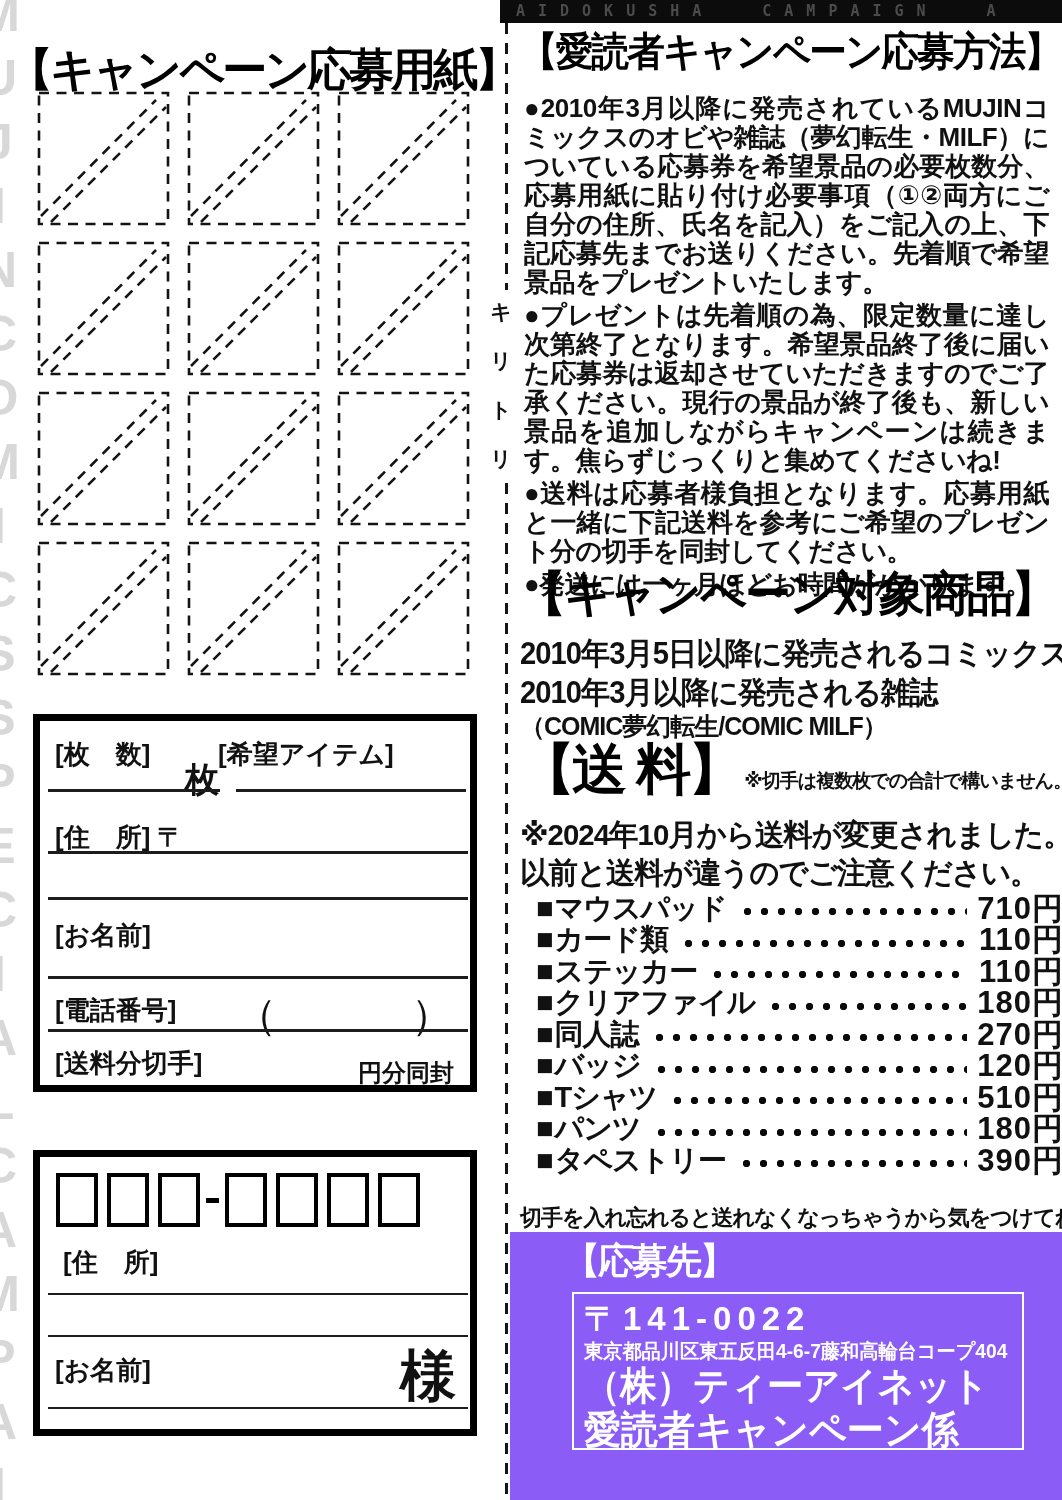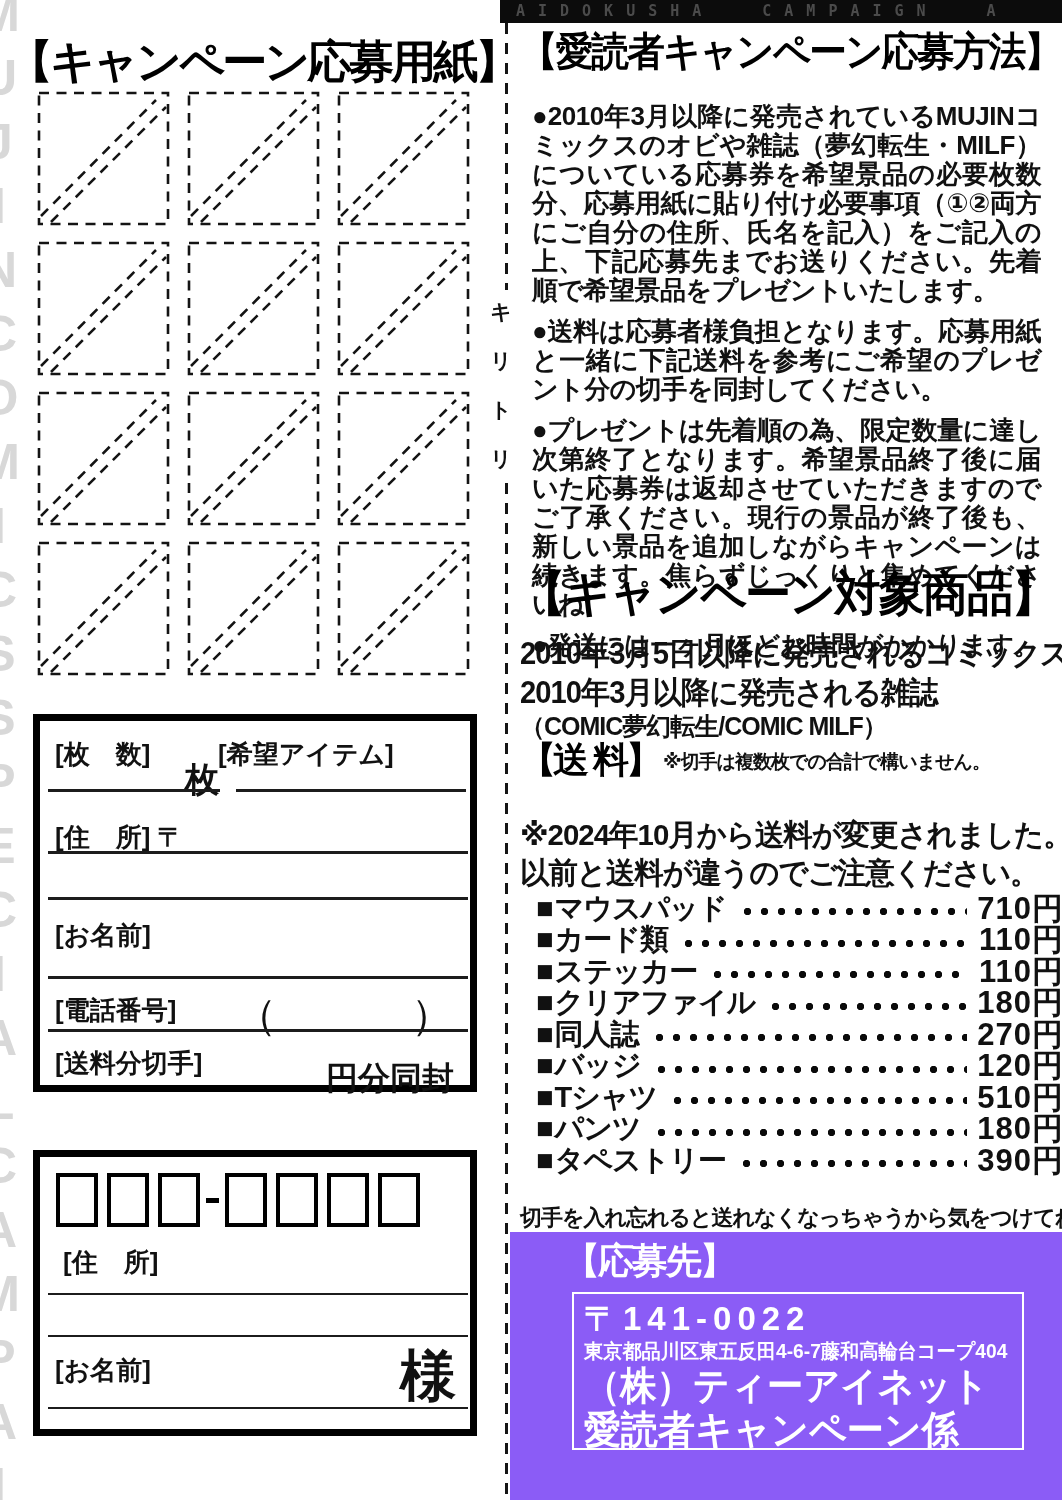--- a/index.html
+++ b/index.html
@@ -19,55 +19,55 @@
           line-height:23px;padding-left:16px;box-sizing:border-box;white-space:nowrap;overflow:hidden;z-index:3;}
 
   
   .divider{position:absolute;left:505px;top:23px;width:3px;height:1477px;z-index:1;
            background:repeating-linear-gradient(180deg,#151515 0 11px,transparent 11px 20px);}
   .cutlabel{position:absolute;left:487px;top:290px;width:28px;z-index:2;background:#fff;
             display:flex;flex-direction:column;align-items:center;gap:21px;padding:8px 0;
             font-size:21px;font-weight:700;color:#111;}
 
   
-  .l-title{position:absolute;left:8px;top:32px;width:478px;text-align:center;z-index:2;
+  .l-title{position:absolute;left:8px;top:40px;width:478px;text-align:center;z-index:2;
            font-size:45px;font-weight:900;letter-spacing:-3px;white-space:nowrap;color:#000;}
   .grid{position:absolute;left:37px;top:91px;z-index:2;display:grid;
         grid-template-columns:repeat(3,133px);grid-auto-rows:135px;column-gap:17px;row-gap:15px;}
   .ticket{width:133px;height:135px;display:block;}
 
   .formbox{position:absolute;left:33px;width:444px;border:7px solid #000;box-sizing:border-box;
            background:#fff;z-index:2;}
   .box1{top:714px;height:378px;}
   .box2{top:1150px;height:286px;}
   .lbl{position:absolute;font-size:26px;font-weight:600;white-space:nowrap;color:#111;text-align:center;}
   .uline{position:absolute;background:#1c1c1c;height:2.5px;}
   .unit{position:absolute;left:145px;top:36px;font-size:34px;font-weight:600;}
   .parens{position:absolute;left:195px;top:266px;font-size:42px;font-weight:500;letter-spacing:2px;}
-  .stamp-suffix{position:absolute;right:16px;top:336px;font-size:32px;font-weight:600;}
+  .stamp-suffix{position:absolute;right:16px;top:336px;font-size:24px;font-weight:600;}
 
   .postal-row{position:absolute;left:16px;top:16px;display:flex;align-items:center;gap:9px;}
   .pbox{width:42px;height:54px;border:4px solid #000;box-sizing:border-box;background:#fff;}
   .ph{width:13px;height:5px;background:#000;margin:0 -3px;}
   .honorific{position:absolute;right:14px;top:182px;font-size:56px;font-weight:600;}
 
   
   .right{position:absolute;left:520px;top:0;width:533px;height:1500px;z-index:2;}
   .r-title{position:absolute;left:0;top:24px;font-size:40px;font-weight:900;letter-spacing:-2px;
            white-space:nowrap;transform:scaleX(0.94);transform-origin:left;color:#000;}
   .paras{position:absolute;left:0;top:90px;width:533px;font-size:26px;font-weight:600;
          line-height:29px;text-align:justify;text-justify:inter-ideograph;letter-spacing:-0.5px;}
-  .paras p{margin:12px;}
+  .paras p{margin:4px;}
   .t-title{position:absolute;left:0;top:562px;font-size:48px;font-weight:900;letter-spacing:-2px;
            white-space:nowrap;transform:scaleX(0.96);transform-origin:left;color:#000;}
   .t-line{position:absolute;left:0;font-size:31px;font-weight:900;white-space:nowrap;
           transform:scaleX(0.94);transform-origin:left;letter-spacing:-1px;}
   .t-sub{position:absolute;left:0;top:710px;font-size:25px;font-weight:900;white-space:nowrap;letter-spacing:-1px;}
   .ship-head{position:absolute;left:0;top:742px;display:flex;align-items:flex-end;white-space:nowrap;}
-  .s-title{font-size:36px;font-weight:900;letter-spacing:-3px;line-height:1;color:#000;}
+  .s-title{font-size:55px;font-weight:900;letter-spacing:-3px;line-height:1;color:#000;}
   .s-note{font-size:19px;font-weight:800;margin:0 0 3px 4px;letter-spacing:-1px;}
   .warn{position:absolute;left:0;font-size:30px;font-weight:900;white-space:nowrap;letter-spacing:-1px;
         transform:scaleX(0.98);transform-origin:left;}
   .prices{position:absolute;left:16px;top:893px;width:528px;}
   .prow{display:flex;align-items:center;height:31.5px;}
   .pname{font-size:29px;font-weight:900;white-space:nowrap;letter-spacing:-1px;}
   .pname i{font-style:normal;margin-right:2px;}
   .dots{flex:1;height:18px;margin:6px 10px 0 12px;
         background-image:radial-gradient(circle,#0a0a0a 3.4px,transparent 4px);
         background-size:17px 17px;background-repeat:repeat-x;background-position:left center;}
@@ -184,22 +184,22 @@
     <div class="uline" style="left:8px;top:178px;width:420px;height:2px"></div>
     <span class="lbl" style="left:15px;top:196px">[お名前]</span>
     <span class="honorific">様</span>
     <div class="uline" style="left:8px;top:250px;width:420px;height:2px"></div>
   </div>
 
   <div class="right">
     <div class="r-title">【愛読者キャンペーン応募方法】</div>
     <div class="paras">
       <p>●2010年3月以降に発売されているMUJINコミックスのオビや雑誌（夢幻転生・MILF）についている応募券を希望景品の必要枚数分、応募用紙に貼り付け必要事項（①②両方にご自分の住所、氏名を記入）をご記入の上、下記応募先までお送りください。先着順で希望景品をプレゼントいたします。</p>
+      <p>●プレゼントは先着順の為、限定数量に達し次第終了となります。希望景品終了後に届いた応募券は返却させていただきますのでご了承ください。現行の景品が終了後も、新しい景品を追加しながらキャンペーンは続きます。焦らずじっくりと集めてくださいね!</p>
       <p>●送料は応募者様負担となります。応募用紙と一緒に下記送料を参考にご希望のプレゼント分の切手を同封してください。</p>
-      <p>●プレゼントは先着順の為、限定数量に達し次第終了となります。希望景品終了後に届いた応募券は返却させていただきますのでご了承ください。現行の景品が終了後も、新しい景品を追加しながらキャンペーンは続きます。焦らずじっくりと集めてくださいね!</p>
       <p>●発送には一ヶ月ほどお時間がかかります。</p>
     </div>
 
     <div class="t-title">【キャンペーン対象商品】</div>
     <div class="t-line" style="top:633px">2010年3月5日以降に発売されるコミックス</div>
     <div class="t-line" style="top:672px">2010年3月以降に発売される雑誌</div>
     <div class="t-sub">（COMIC夢幻転生/COMIC MILF）</div>
 
     <div class="ship-head">
       <span class="s-title">【送 料】</span>

